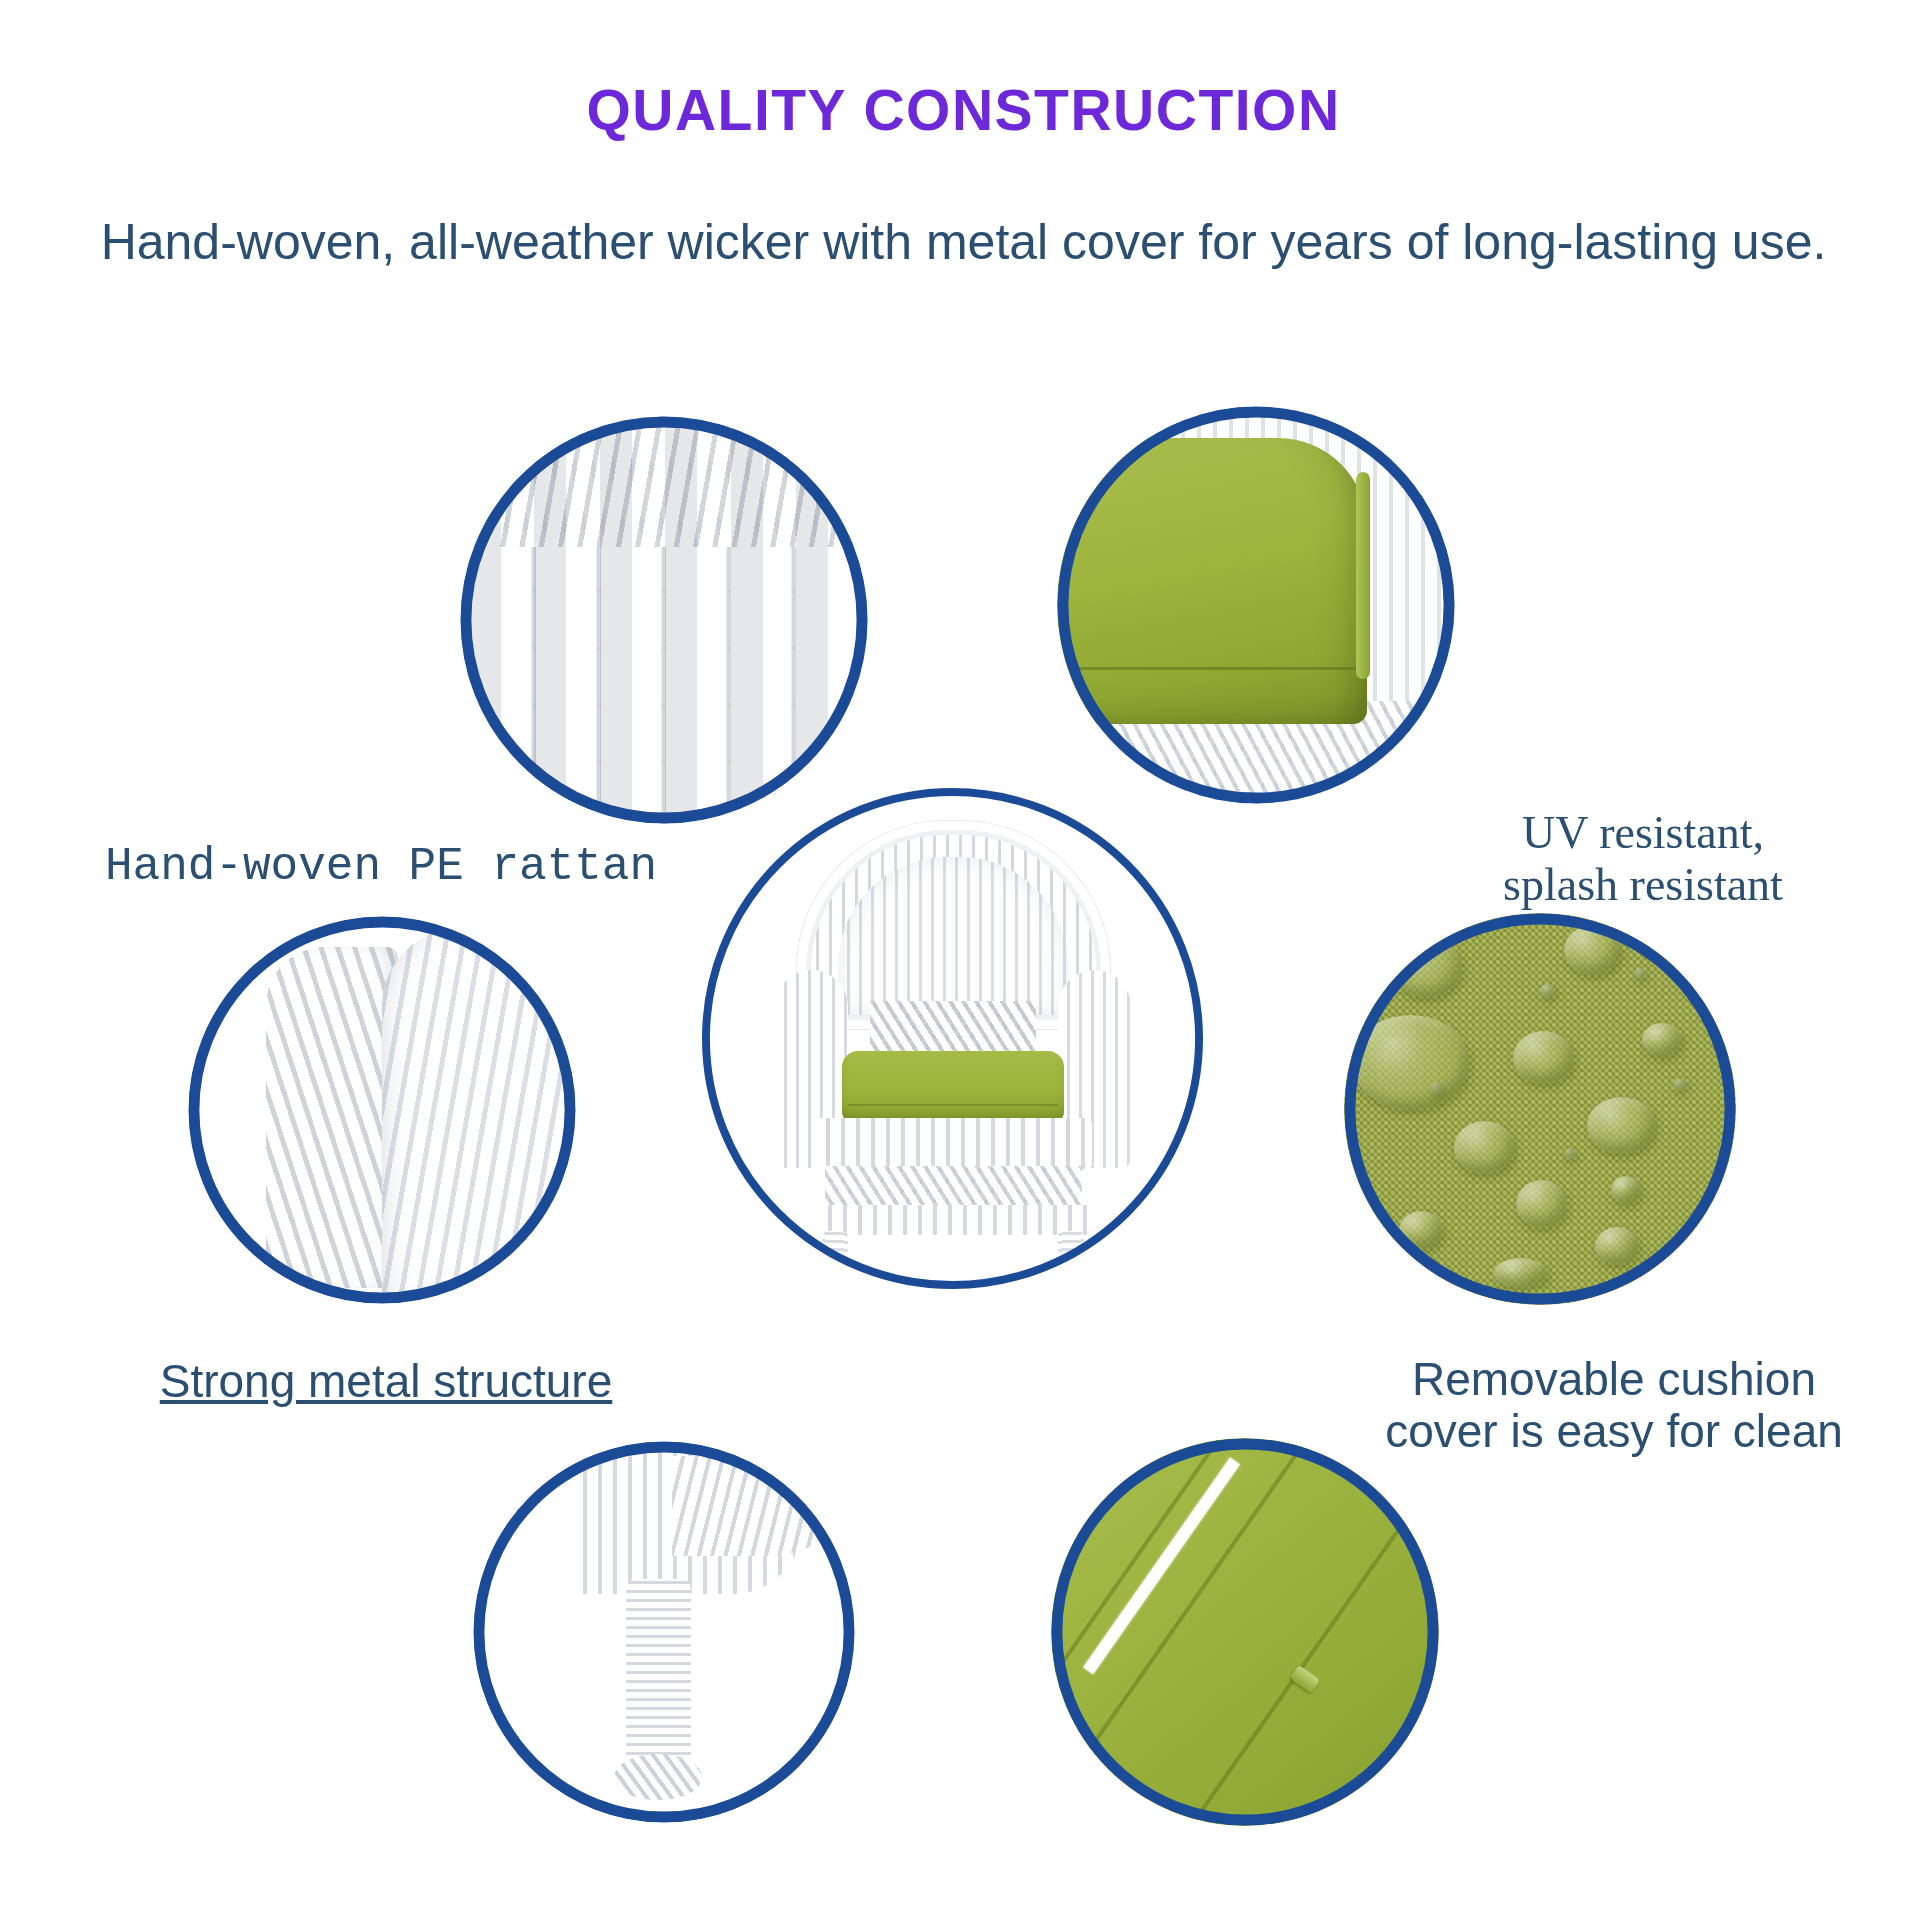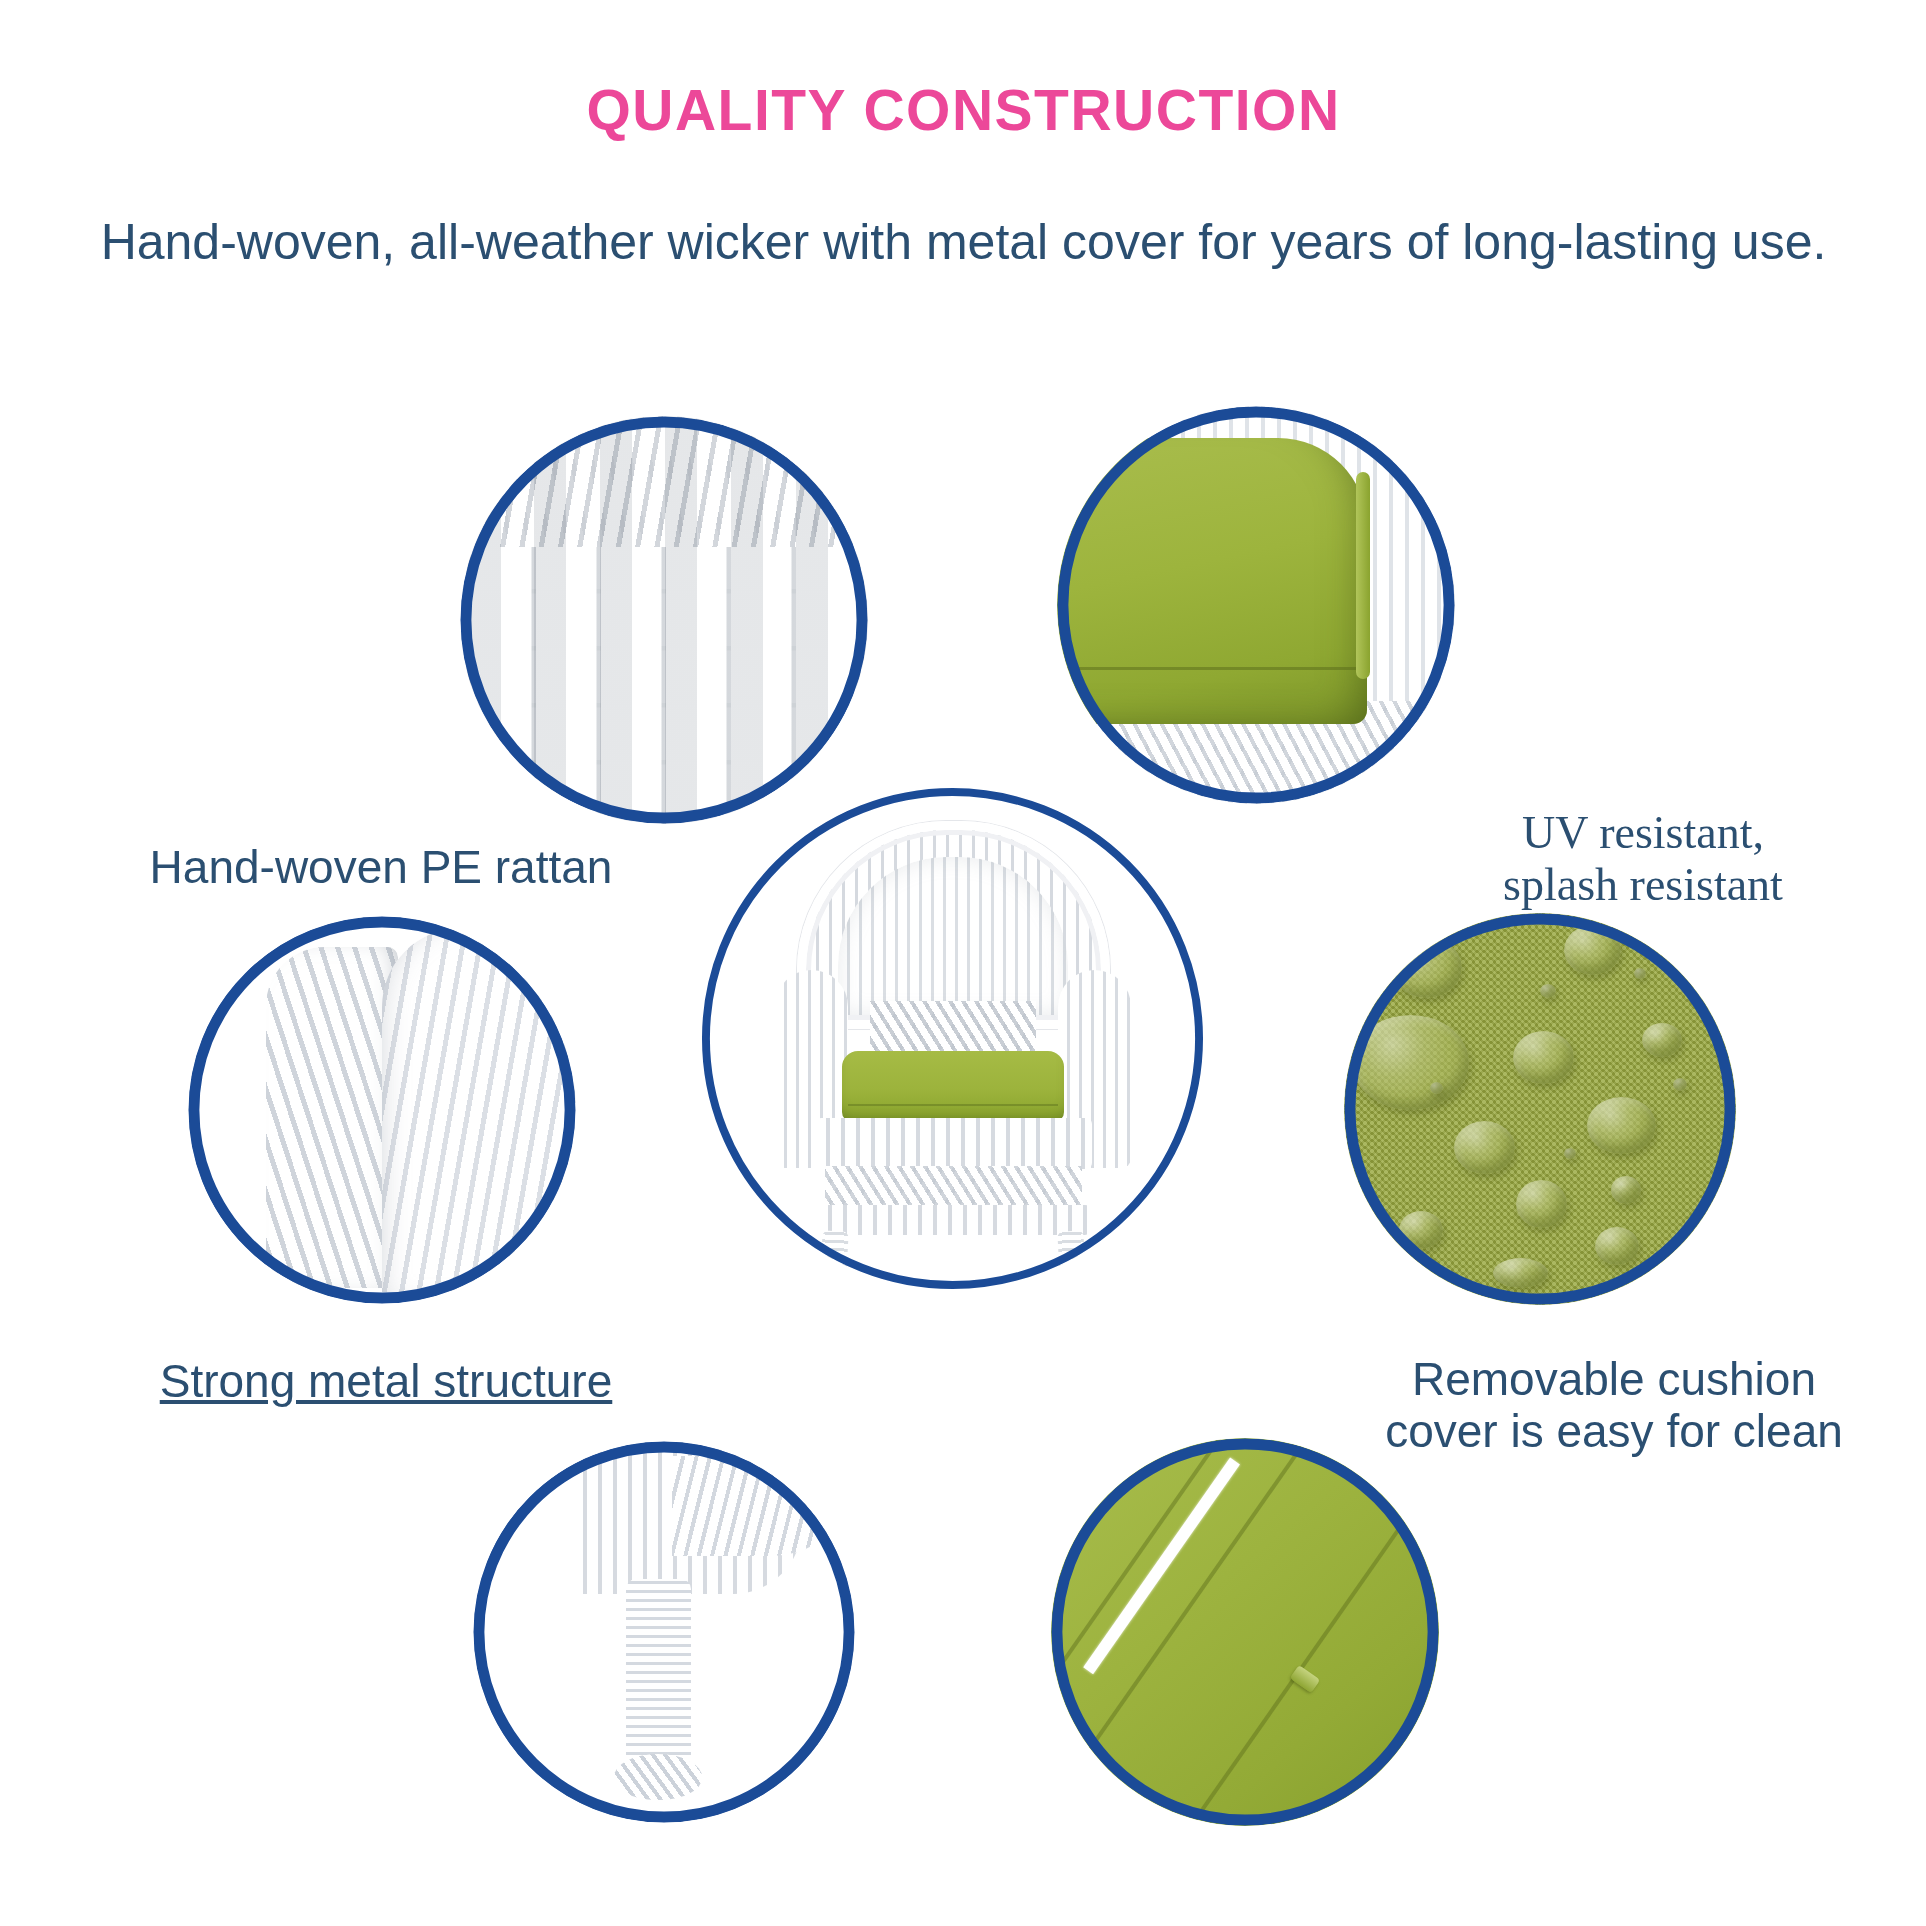--- a/index.html
+++ b/index.html
@@ -23,21 +23,21 @@
   
   .page-title {
     position: absolute;
     left: 0;
     top: 77px;
     width: 1927px;
     text-align: center;
     font-size: 57px;
     font-weight: bold;
     letter-spacing: 1.5px;
-    color: #ec4899;
+    color: #6d28d9;
     white-space: nowrap;
   }
 
   .page-subtitle {
     position: absolute;
     left: 0;
     top: 213px;
     width: 1927px;
     text-align: center;
     font-size: 50px;
@@ -491,21 +491,21 @@
         <div class="leg r"></div>
         <div class="foot l"></div>
         <div class="foot r"></div>
       </div>
     </div>
     <svg class="ring" viewBox="0 0 508 508">
       <circle cx="254" cy="254" r="249" fill="none" stroke="#1b4b97" stroke-width="8"></circle>
     </svg>
   </div>
 
-  <div class="caption" style="left:79px; top:842px; width:604px;">Hand-woven PE rattan</div>
+  <div class="caption" style="left:79px; top:842px; width:604px;font-family:Liberation Mono, monospace;">Hand-woven PE rattan</div>
 
   <div class="caption" style="left:1366px; top:807px; width:554px;font-family:Liberation Serif, serif;">UV resistant,
 splash resistant</div>
 
   <div class="caption" style="left:79px; top:1356px; width:614px;text-decoration:underline;">Strong metal structure</div>
 
   <div class="caption" style="left:1317px; top:1354px; width:594px;">Removable cushion
 cover is easy for clean</div>
 
 </div>

